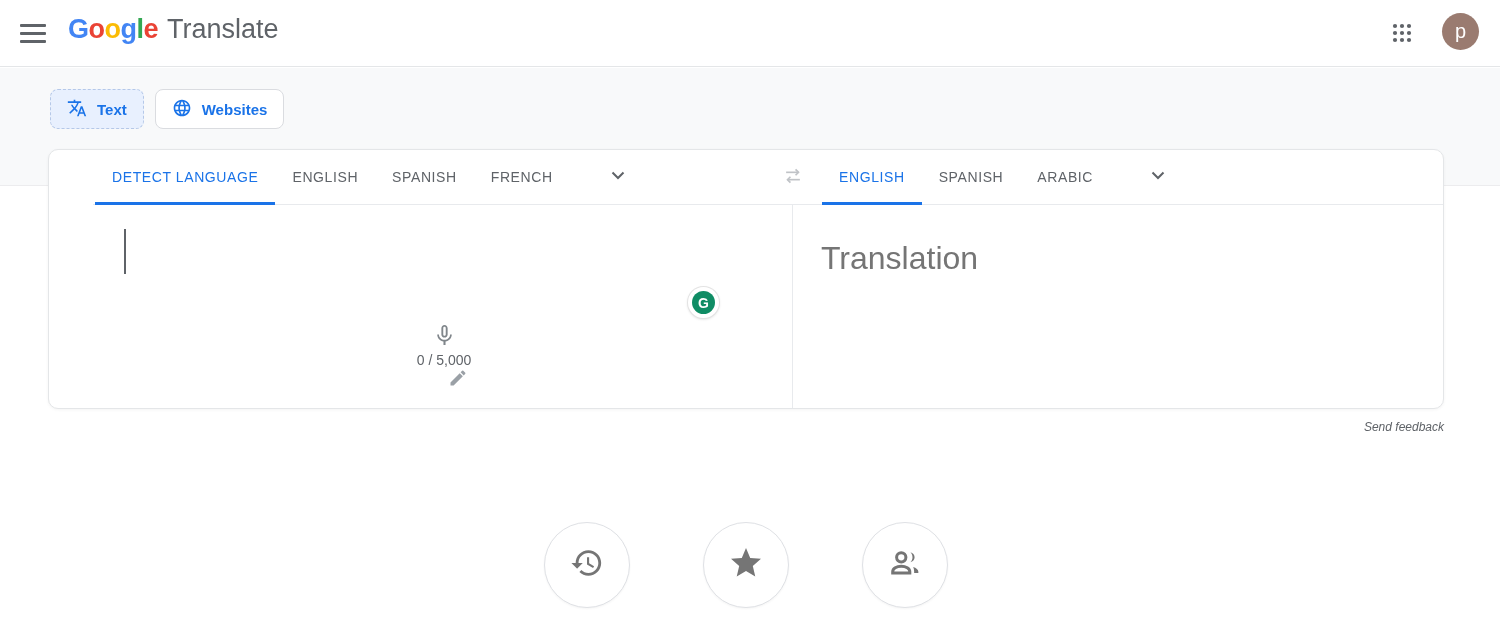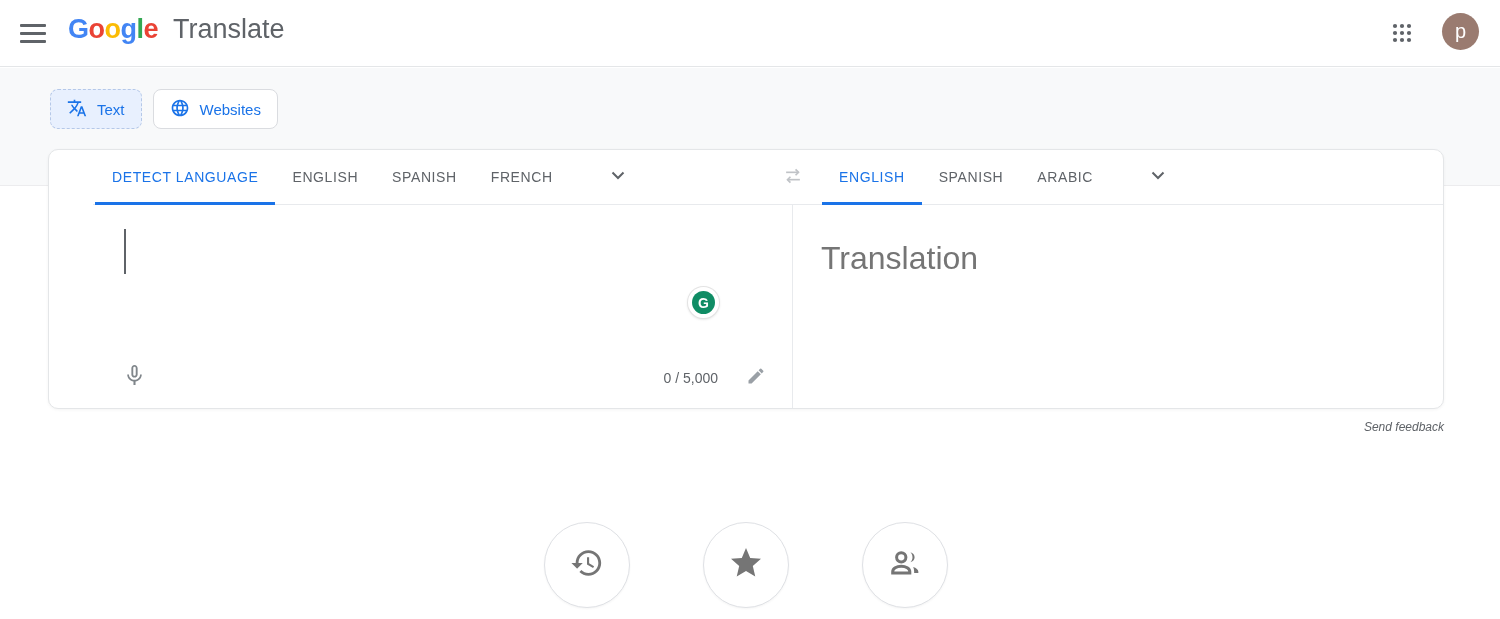--- a/index.html
+++ b/index.html
@@ -6,49 +6,49 @@
   html,body { width:1500px; height:619px; background:#fff; font-family:"Liberation Sans", sans-serif; overflow:hidden; }
   .stage { position:relative; width:1500px; height:619px; }
 
   
   .header { position:absolute; top:0; left:0; width:100%; height:67px; background:#fff; border-bottom:1px solid #e4e6e8; }
   .hamburger { position:absolute; left:20px; top:17px; width:32px; height:32px; display:flex; flex-direction:column; justify-content:center; gap:5px; cursor:pointer; }
   .hamburger span { display:block; width:26px; height:3px; background:#5f6368; border-radius:1px; }
   .logo { position:absolute; left:68px; top:14px; display:flex; align-items:baseline; font-size:27px; letter-spacing:-0.5px; }
   .logo .lg { font-weight:600; }
   .lg.blue { color:#4285F4; } .lg.red { color:#EA4335; } .lg.yellow { color:#FBBC05; } .lg.green { color:#34A853; }
-  .logo .product { color:#5f6368; font-weight:400; margin-left:15px; letter-spacing:0; }
+  .logo .product { color:#5f6368; font-weight:400; margin-left:9px; letter-spacing:0; }
   .apps-grid { position:absolute; right:86px; top:21px; width:24px; height:24px; cursor:pointer; }
   .avatar { position:absolute; right:21px; top:13px; width:37px; height:37px; border-radius:50%; background:#9a7b70; color:#fff; font-size:20px; display:flex; align-items:center; justify-content:center; cursor:pointer; }
 
   
   .gray-band { position:absolute; top:68px; left:0; width:100%; height:118px; background:#f8f9fa; border-bottom:1px solid #ececee; }
   .nav-chips { position:absolute; top:89px; left:50px; display:flex; gap:11px; }
-  .chip { height:40px; display:flex; align-items:center; gap:10px; padding:0 16px; border-radius:8px; background:#fff; border:1px solid #dadce0; color:#1a73e8; font-size:15px; font-weight:400; cursor:pointer; }
+  .chip { height:40px; display:flex; align-items:center; gap:10px; padding:0 16px; border-radius:8px; background:#fff; border:1px solid #dadce0; color:#1a73e8; font-size:15px; font-weight:700; cursor:pointer; }
   .chip.selected { background:#e8f0fe; border:1px dashed #b5c8e8; }
   .chip svg { flex:0 0 auto; }
 
   
   .card { position:absolute; left:48px; top:149px; width:1396px; height:260px; background:#fff; border:1px solid #e4e6e8; border-radius:10px; box-shadow:0 1px 3px rgba(60,64,67,0.06);padding-left:44px; }
   .lang-bar { position:relative; height:55px; border-bottom:1px solid #e8eaed; }
   .lang-left { position:absolute; left:2px; top:0; height:100%; display:flex; }
   .lang-right { position:absolute; left:729px; top:0; height:100%; display:flex; }
   .ltab { position:relative; display:flex; align-items:center; padding:0 17px; font-size:14px; font-weight:500; letter-spacing:0.6px; color:#5f6368; cursor:pointer; white-space:nowrap; }
   .ltab.selected { color:#1a73e8; }
   .ltab.selected::after { content:""; position:absolute; left:0; right:0; bottom:-1px; height:3px; background:#1a73e8; }
   .chev-btn { display:flex; align-items:center; justify-content:center; width:48px; margin-left:24px; cursor:pointer; }
   .swap-btn { position:absolute; left:676px; top:8px; width:48px; height:40px; display:flex; align-items:center; justify-content:center; cursor:pointer; }
 
   .panels { display:flex; height:203px; }
   .source-panel { position:relative; width:700px; border-right:1px solid #e8eaed; }
   .target-panel { position:relative; flex:1; }
   .cursor-bar { position:absolute; left:31px; top:24px; width:2px; height:45px; background:#5f6368; }
   .grammarly { position:absolute; left:595px; top:82px; width:31px; height:31px; border-radius:50%; background:#fff; box-shadow:0 0 0 1px #e3e3e3, 0 1px 3px rgba(0,0,0,0.18); display:flex; align-items:center; justify-content:center; cursor:pointer; }
   .grammarly-inner { width:23px; height:23px; border-radius:50%; background:#0f8c64; color:#fff; font-size:14px; font-weight:700; display:flex; align-items:center; justify-content:center; }
-  .source-footer { position:absolute; left:0; right:0; bottom:16px; display:flex; align-items:center; padding:0 26px 0 29px; }
+  .source-footer { position:absolute; left:0; right:0; bottom:16px; display:flex; align-items:center; padding:0 26px 0 29px;flex-direction:column; }
   .mic-btn { cursor:pointer; display:flex; }
   .spacer { flex:1; }
   .char-counter { font-size:14px; color:#5f6368; }
   .edit-btn { margin-left:28px; cursor:pointer; display:flex; }
   .target-placeholder { position:absolute; left:28px; top:35px; font-size:32px; color:#757575; }
 
   .send-feedback { position:absolute; top:420px; right:56px; font-size:12px; font-style:italic; color:#5f6368; cursor:pointer; }
 
   
   .bottom-actions { position:absolute; left:544px; top:522px; display:flex; gap:73px; }

